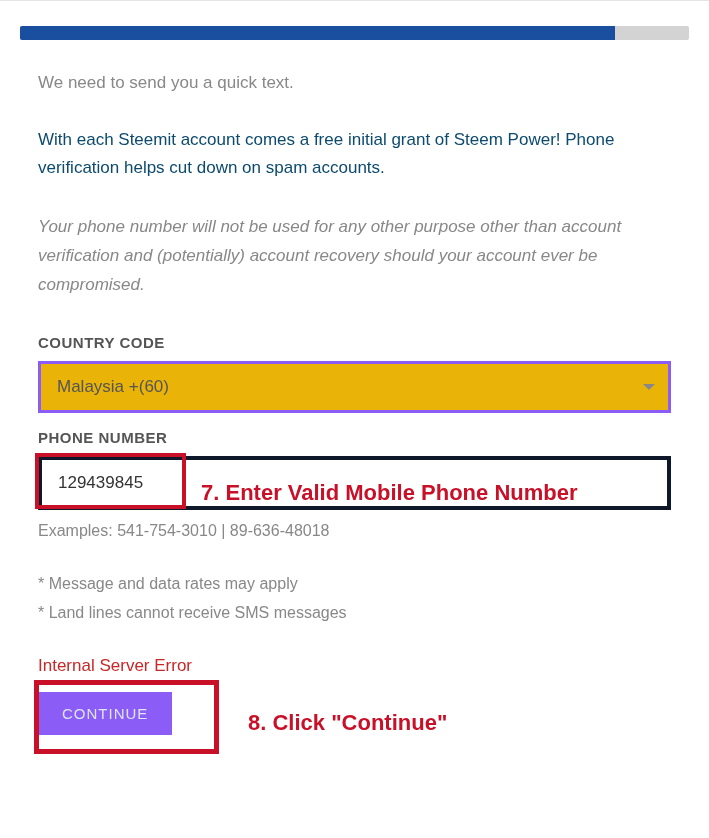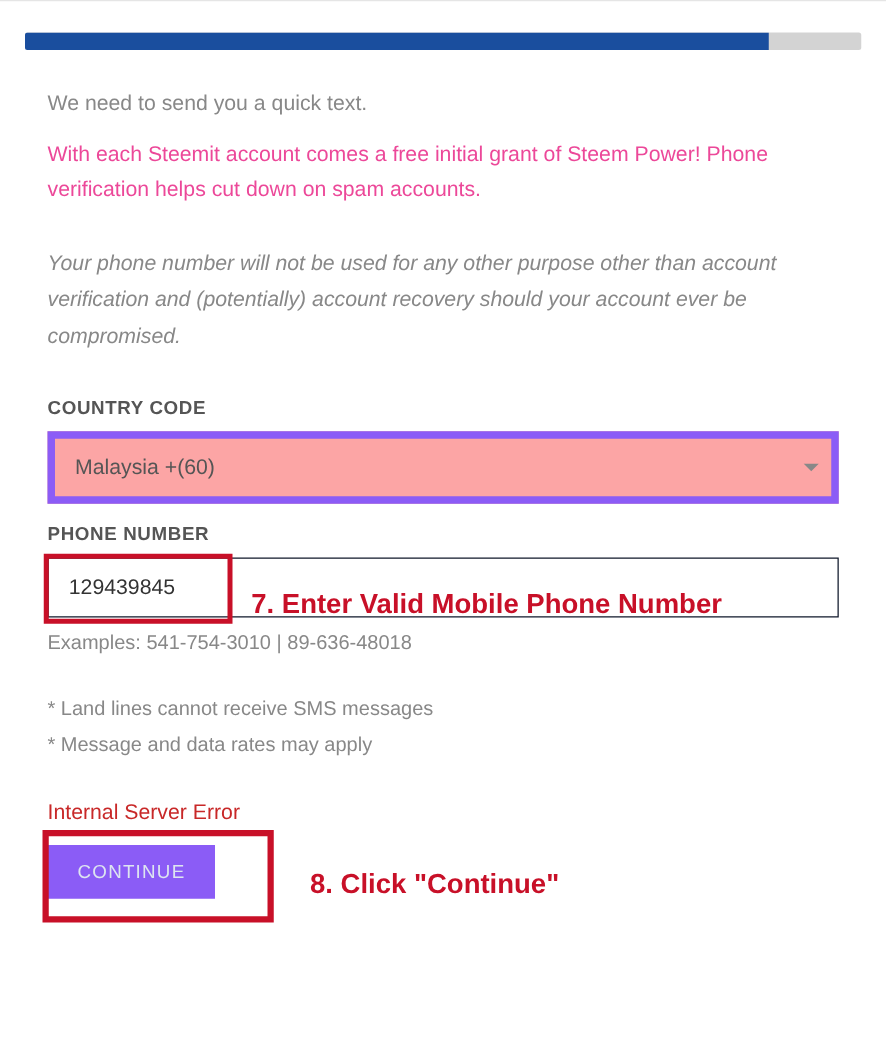--- a/index.html
+++ b/index.html
@@ -41,24 +41,24 @@
     .title {
       color: #1a5fa8;
       font-size: 31px;
       font-weight: 600;
       margin-bottom: 20px;
     }
     .subtitle {
       color: #888;
       font-size: 17px;
       line-height: 1.5;
-      margin-bottom: 14px;
+      margin-bottom: 30px;
     }
     .info-text {
-      color: #ec4899;
+      color: #0c4a6e;
       font-size: 17px;
       line-height: 1.7;
       margin-bottom: 30px;
     }
     .disclaimer {
       color: #888;
       font-style: italic;
       font-size: 17px;
       line-height: 1.7;
       margin-bottom: 34px;
@@ -72,22 +72,22 @@
     }
     .select-wrapper {
       position: relative;
       margin-bottom: 16px;
     }
     .country-select {
       width: 100%;
       padding: 13px 16px;
       font-size: 17px;
       color: #555;
-      border: 6px solid #8b5cf6;
-      background: #fca5a5;
+      border: 3px solid #8b5cf6;
+      background: #eab308;
       appearance: none;
       cursor: pointer;
     }
     .dropdown-arrow {
       position: absolute;
       right: 16px;
       top: 50%;
       transform: translateY(-50%);
       width: 0;
       height: 0;
@@ -98,21 +98,21 @@
     }
     .phone-row {
       position: relative;
       margin-bottom: 12px;
     }
     .phone-input {
       width: 100%;
       padding: 13px 16px;
       font-size: 17px;
       color: #333;
-      border: 1px solid #0f172a;
+      border: 4px solid #0f172a;
       background: #fff;
     }
     .annotation-box-phone {
       position: absolute;
       top: -3px;
       left: -3px;
       width: 151px;
       height: 56px;
       border: 4px solid #c81028;
       pointer-events: none;
@@ -201,22 +201,22 @@
   <div class="field-label">PHONE NUMBER</div>
   <div class="phone-row">
     <input type="text" class="phone-input" value="129439845" style="">
     <div class="annotation-box-phone"></div>
     <div class="annotation-text-phone">7. Enter Valid Mobile Phone Number</div>
   </div>
 
   <div class="examples">Examples: 541-754-3010 | 89-636-48018</div>
 
   <div class="note-block">
+    <div class="note">* Message and data rates may apply</div>
     <div class="note">* Land lines cannot receive SMS messages</div>
-    <div class="note">* Message and data rates may apply</div>
   </div>
 
   <div class="error-text">Internal Server Error</div>
 
   <div class="button-row">
     <button class="continue-btn">CONTINUE</button>
     <div class="annotation-box-btn"></div>
     <div class="annotation-text-btn">8. Click "Continue"</div>
   </div>
 </div>

